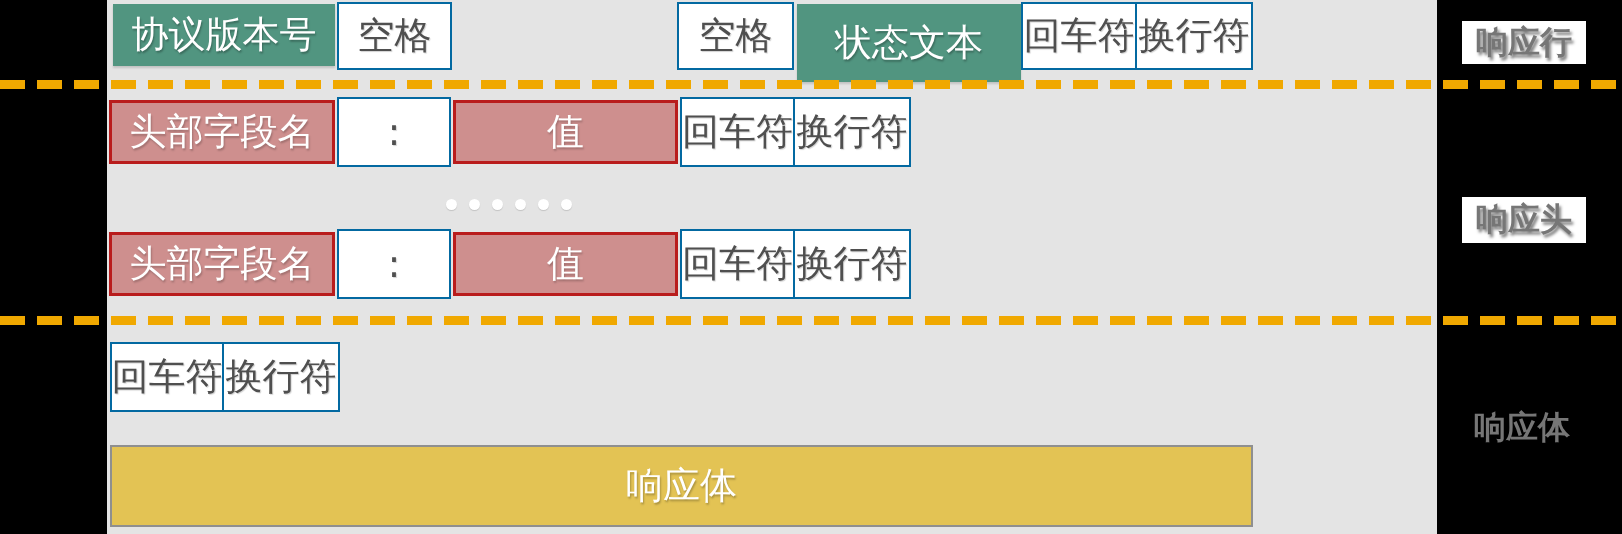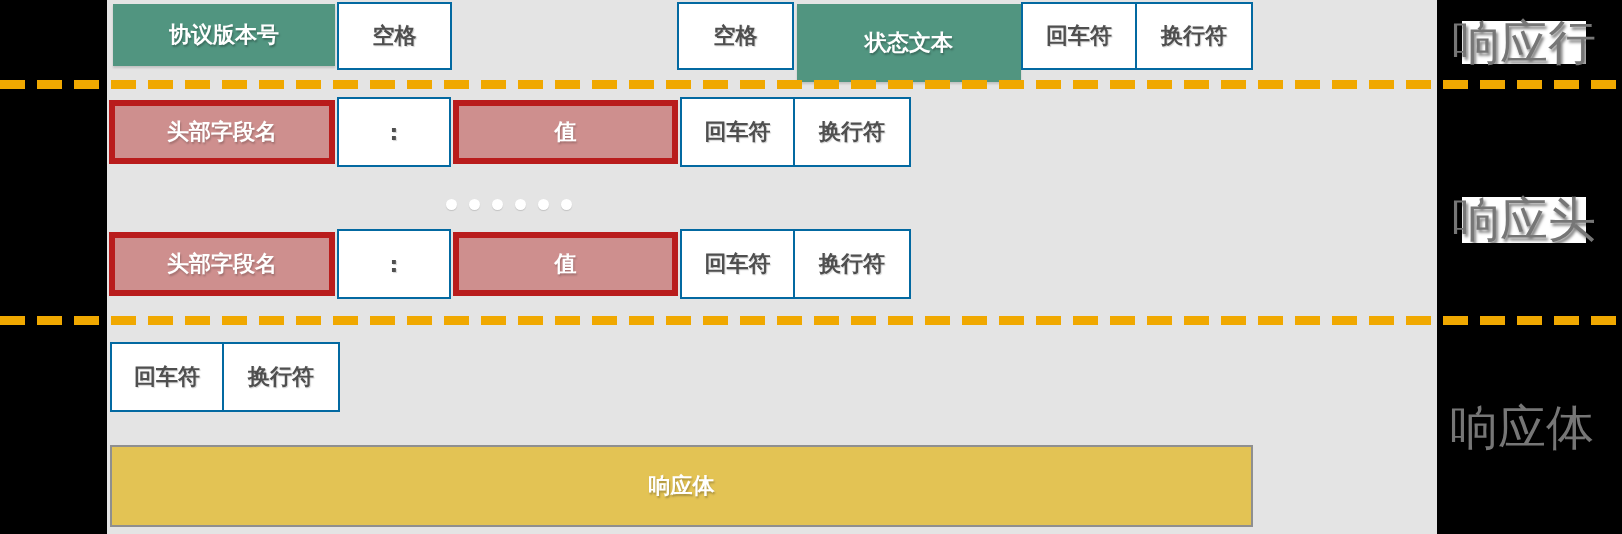--- a/index.html
+++ b/index.html
@@ -11,31 +11,31 @@
     font-family:"DejaVu Sans","Liberation Sans",sans-serif;
   }
   .panel{
     position:absolute;left:107px;top:0;width:1330px;height:534px;
     background:#E4E4E4;
   }
   .cell{
     position:absolute;
     display:flex;align-items:center;justify-content:center;
     box-sizing:border-box;
-    font-weight:bold;font-size:22px;
+    font-weight:normal;font-size:37px;
     white-space:nowrap;
   }
   .cell.green{
     background:#519580;color:#fff;
     text-shadow:1px 2px 2px rgba(0,0,0,.28);
     box-shadow:0 2px 2px rgba(0,0,0,.15);
   }
   .cell.pink{
     background:#CE8F8E;color:#fff;
-    border:6px solid #b91c1c;
+    border:3px solid #b91c1c;
     text-shadow:1px 2px 2px rgba(0,0,0,.22);
   }
   .cell.white{
     background:#fff;color:#4f4f4f;
     border:2px solid #0369a1;
     text-shadow:1px 1px 1px rgba(0,0,0,.18);
   }
   .cell.yellow{
     background:#E3C354;color:#fff;
     border:2px solid #8f8f8f;
@@ -49,21 +49,21 @@
     position:absolute;left:446px;top:199px;
     display:flex;gap:12px;
   }
   .dots span{
     width:11px;height:11px;border-radius:50%;
     background:#fff;box-shadow:0 1px 1px rgba(0,0,0,.15);
   }
   .side-label{
     position:absolute;
     display:flex;align-items:center;justify-content:center;
-    font-weight:normal;font-size:48px;color:#767676;
+    font-weight:bold;font-size:32px;color:#767676;
     text-shadow:2px 3px 3px rgba(0,0,0,.5);
     white-space:nowrap;
   }
   .side-label.boxed{background:#fff;}
 </style>
 </head>
 <body>
 
 <div class="canvas">
 

